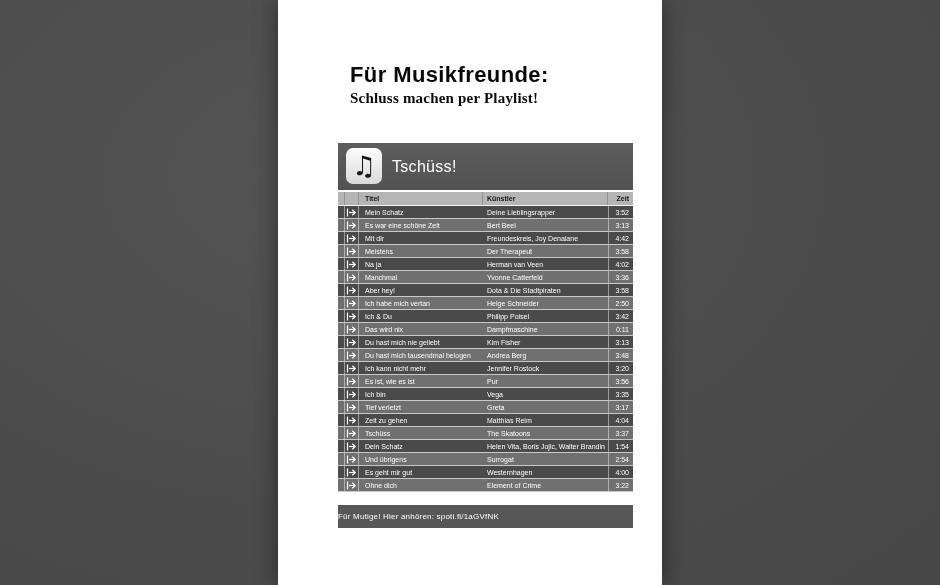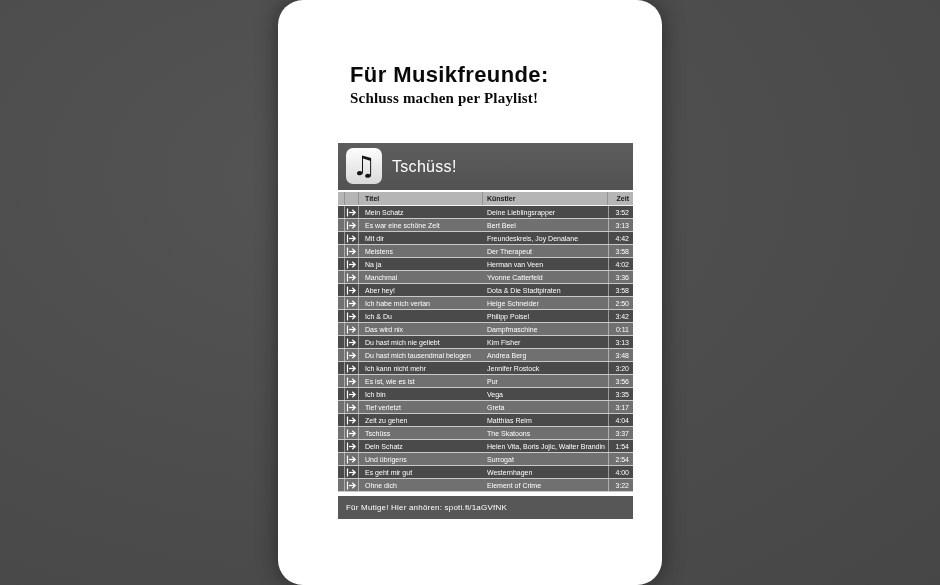--- a/index.html
+++ b/index.html
@@ -7,21 +7,20 @@
   body {
     position: relative;
     font-family: "Liberation Sans", sans-serif;
     background: radial-gradient(ellipse at 35% 30%, #545454 0%, #4c4c4c 55%, #464646 100%);
   }
   .page {
     position: absolute; left: 278px; top: 0;
     width: 384px; height: 585px;
     background: #ffffff;
     box-shadow: 0 0 22px rgba(0,0,0,0.45);
-    border-radius: 25px;
   }
   .headline {
     position: absolute; left: 72px; top: 63px;
     font-size: 22px; font-weight: bold; color: #0a0a0a;
     letter-spacing: 0.4px; line-height: 1.1; white-space: nowrap;
   }
   .subheadline {
     position: absolute; left: 72px; top: 90px;
     font-size: 15px; font-weight: bold; color: #0a0a0a;
     letter-spacing: 0.2px; white-space: nowrap; font-family: Liberation Serif, serif;
@@ -71,24 +70,24 @@
   .row.odd  { background: #4a4a4a; }
   .row.even { background: #707070; }
   .rc { display: flex; align-items: center; overflow: hidden; white-space: nowrap; }
   .rc0 { width: 7px;  border-right: 1px solid rgba(255,255,255,0.45); }
   .rc1 { width: 14px; border-right: 1px solid rgba(255,255,255,0.45); justify-content: center; }
   .rc2 { width: 124px; padding-left: 6px; }
   .rc3 { width: 125px; padding-left: 4px; }
   .rc4 { width: 25px; border-left: 1px solid rgba(255,255,255,0.45); justify-content: flex-end; padding-right: 4px; }
   .arrow-svg { display: block; }
   .pl-footer {
-    margin-top: 4px; height: 23px;
+    margin-top: 13px; height: 23px;
     background: #575757; color: #ffffff;
     font-size: 8px; letter-spacing: 0.2px;
-    display: flex; align-items: center; padding-left: 8px;
+    display: flex; align-items: center; padding-left: 0;
   }
 </style>
 </head>
 <body>
 
 <div class="page">
 
   <div class="headline">Für Musikfreunde:</div>
   <div class="subheadline">Schluss machen per Playlist!</div>
 

